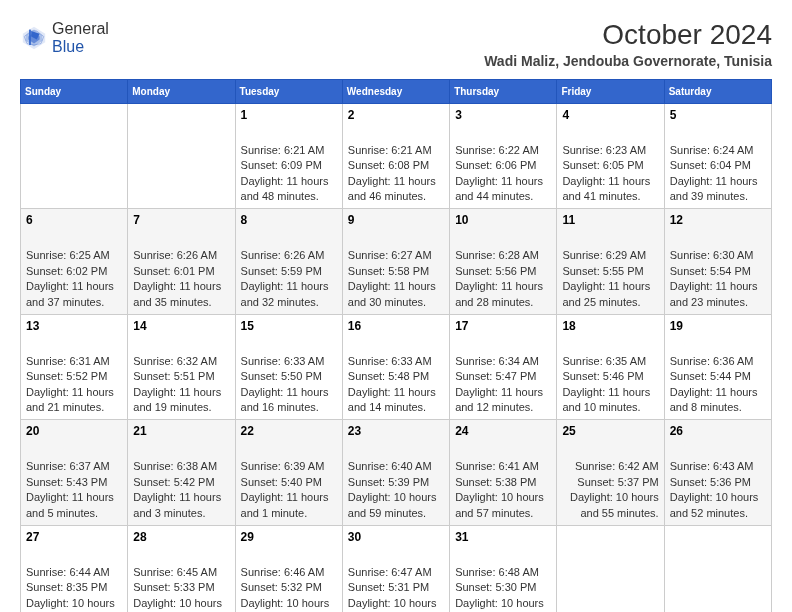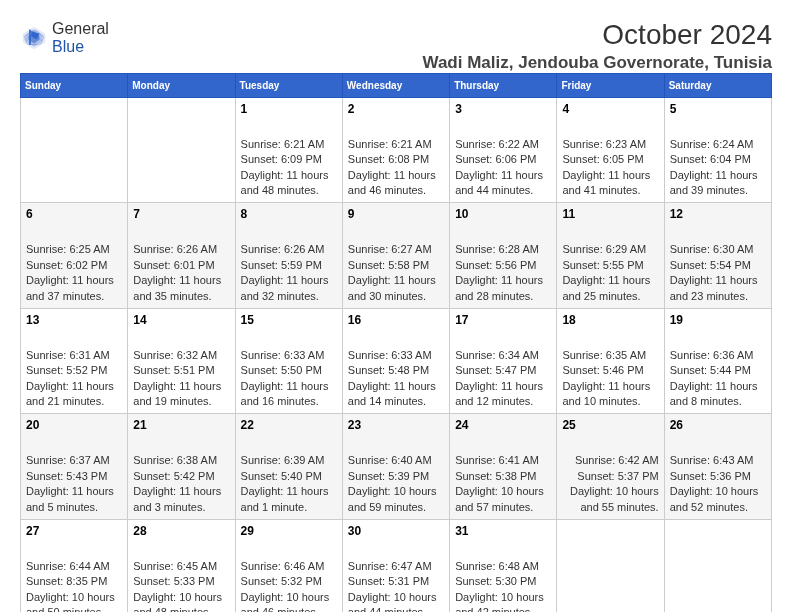--- a/index.html
+++ b/index.html
@@ -7,20 +7,21 @@
       font-family: Arial, sans-serif;
       background: #fff;
       width: 792px;
       min-height: 612px;
       padding: 20px;
     }
     .header {
       display: flex;
       justify-content: space-between;
       align-items: flex-start;
+      margin-bottom: 10px;
     }
     .logo {
       display: flex;
       align-items: center;
       gap: 4px;
     }
     .logo-general { color: #333; }
     .logo-blue { color: #2255aa; }
     .logo-icon {
       width: 28px;
@@ -29,21 +30,21 @@
     .title-block {
       text-align: right;
     }
     .month-title {
       font-size: 28px;
       color: #333;
       font-weight: 300;
       line-height: 1.1;
     }
     .location {
-      font-size: 17px;
+      font-size: 14px;
       color: #444;
       font-weight: bold;
       margin-top: 2px;
     }
     .calendar {
       width: 100%;
       border-collapse: collapse;
       font-size: 11px;
     }
     .calendar th {

